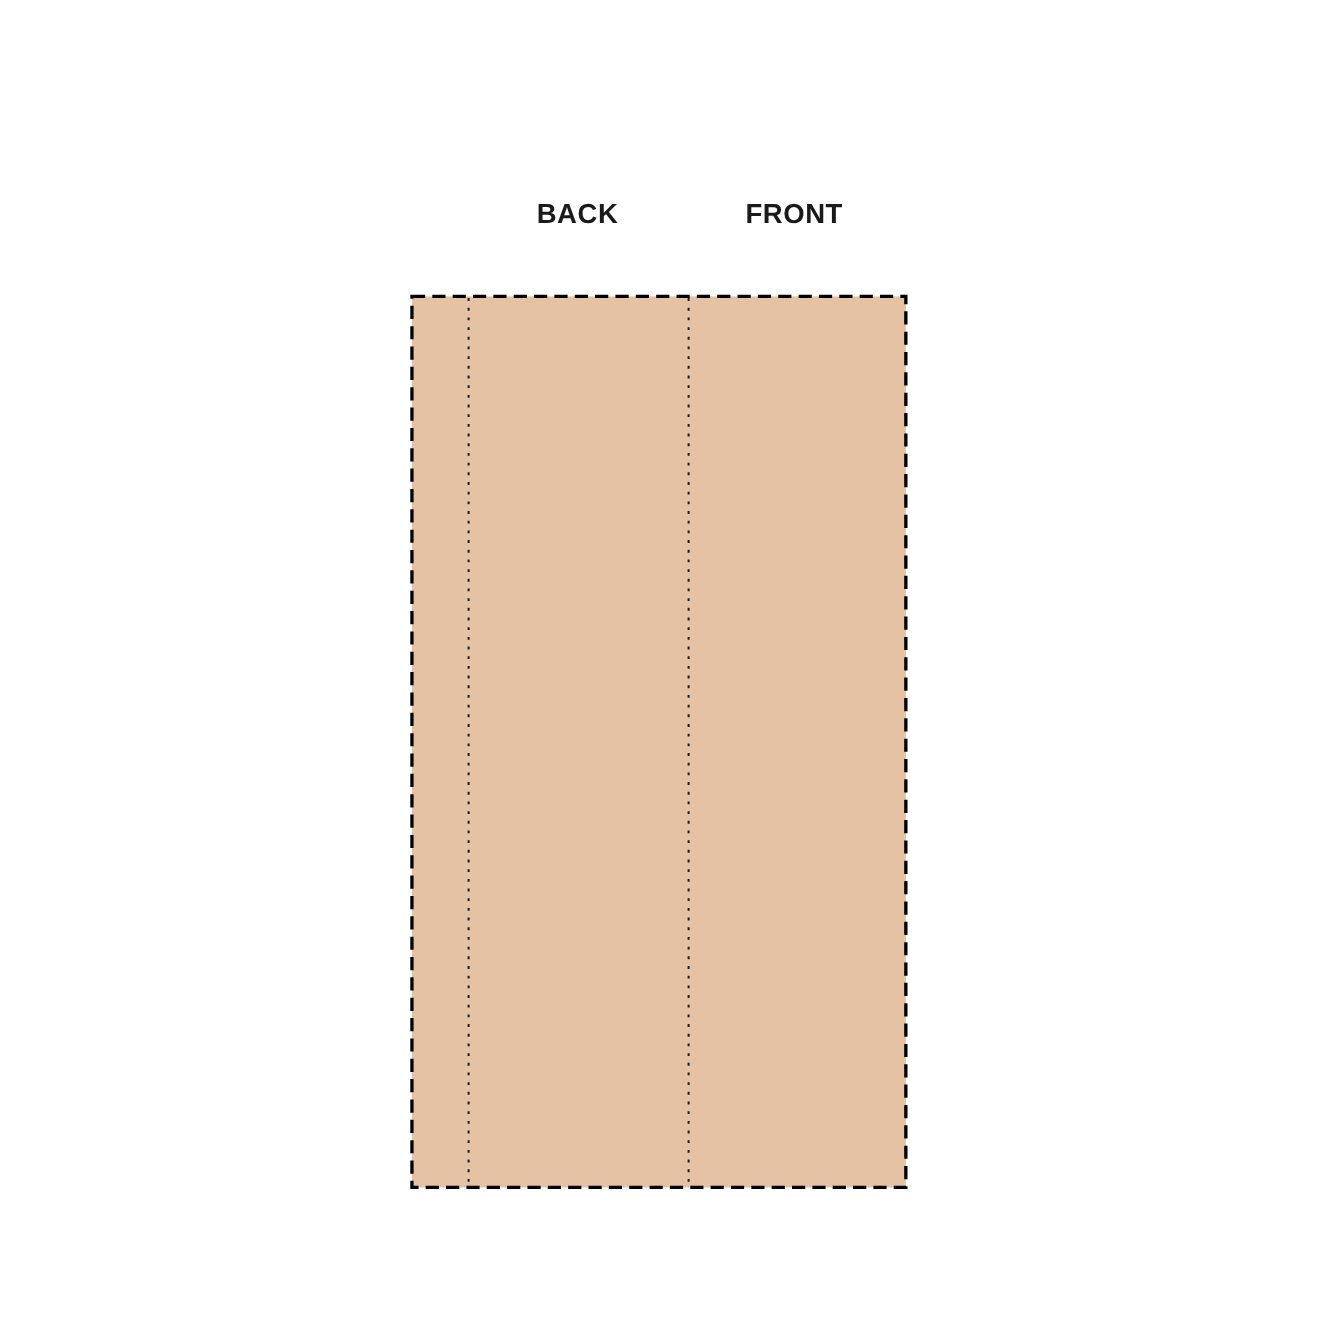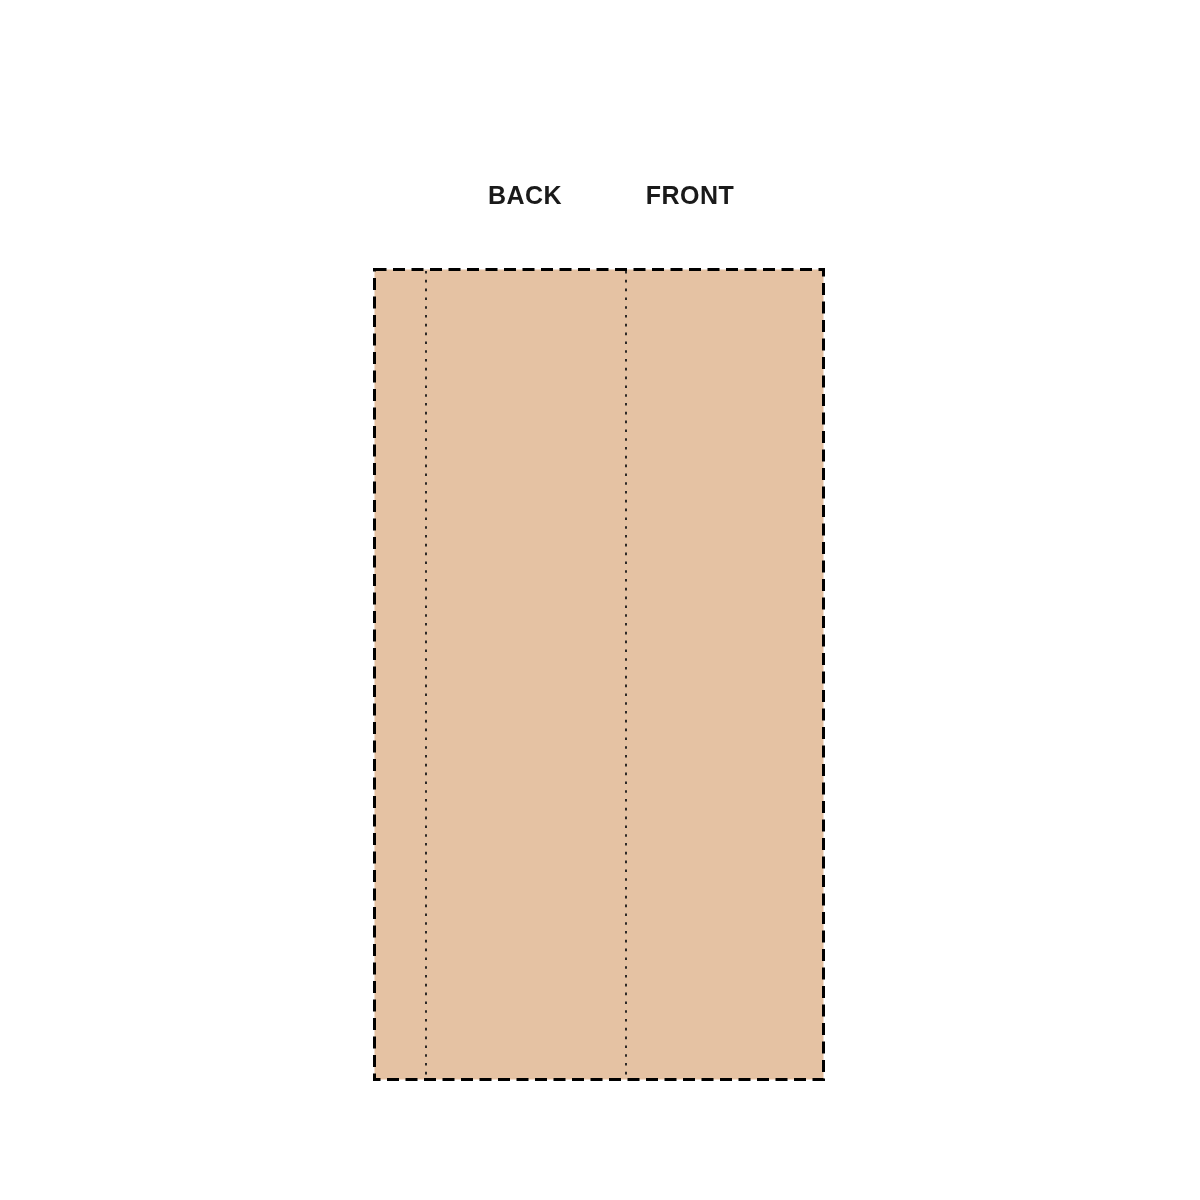--- a/index.html
+++ b/index.html
@@ -21,21 +21,21 @@
     top: 146px;
     transform: translateX(-50%);
     font-size: 25px;
     line-height: 26px;
     font-weight: bold;
     color: #1a1a1a;
     letter-spacing: 0.5px;
     white-space: nowrap;
   }
   .label-back  { left: 525px; }
-  .label-front { left: 690px; }
+  .label-front { left: 722px; }
   .pattern-svg {
     position: absolute;
     left: 0;
     top: 0;
     width: 1200px;
     height: 1200px;
   }
   .pattern-outline {
     stroke: #000000;
     stroke-width: 3;

